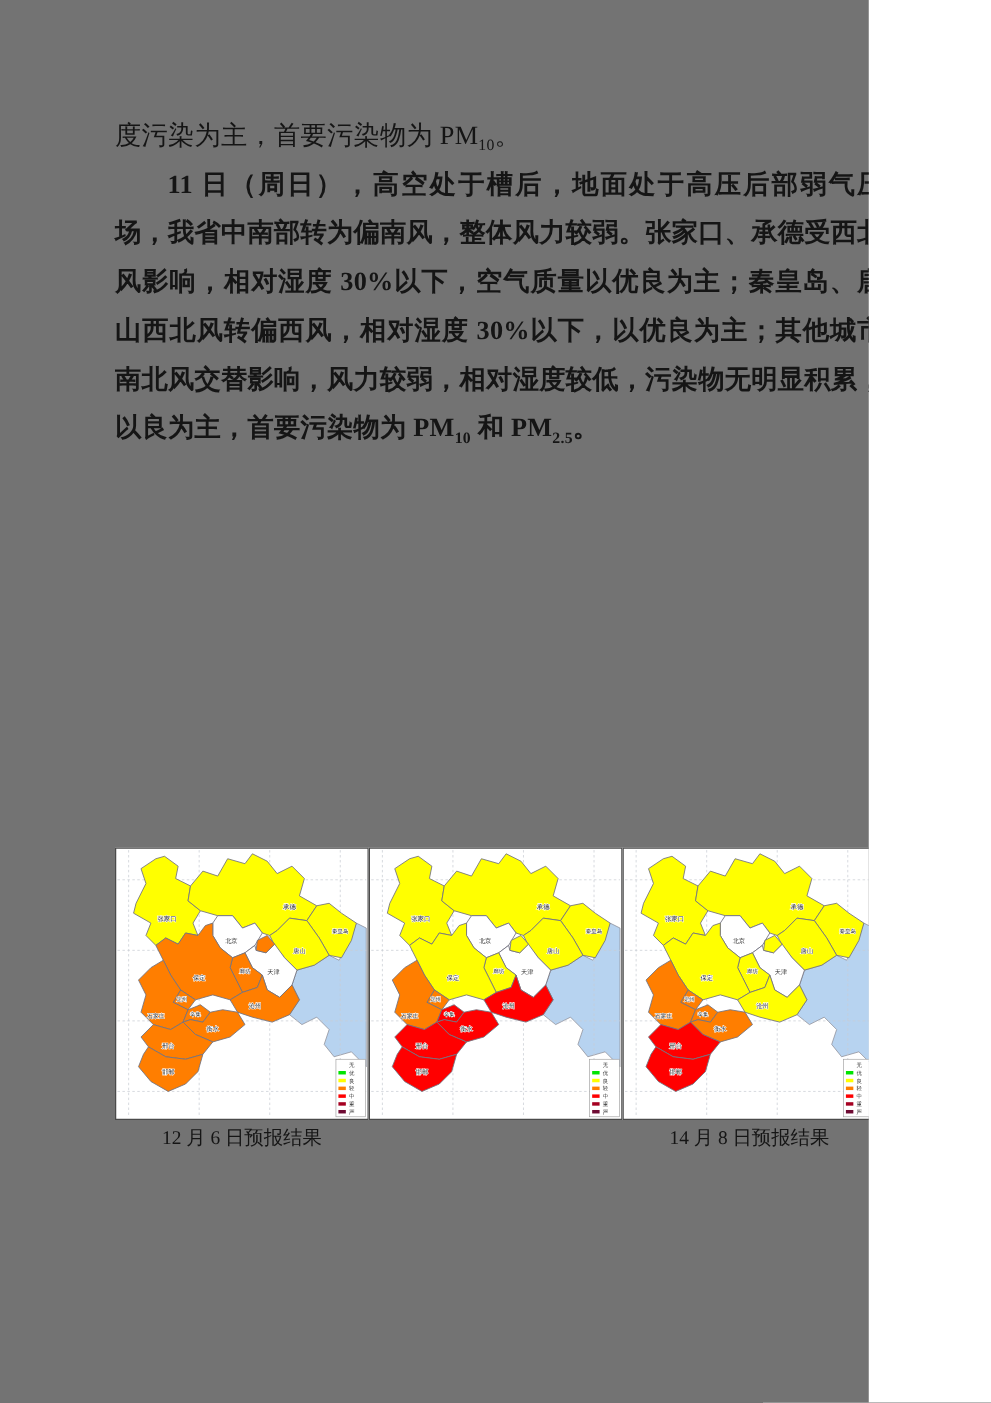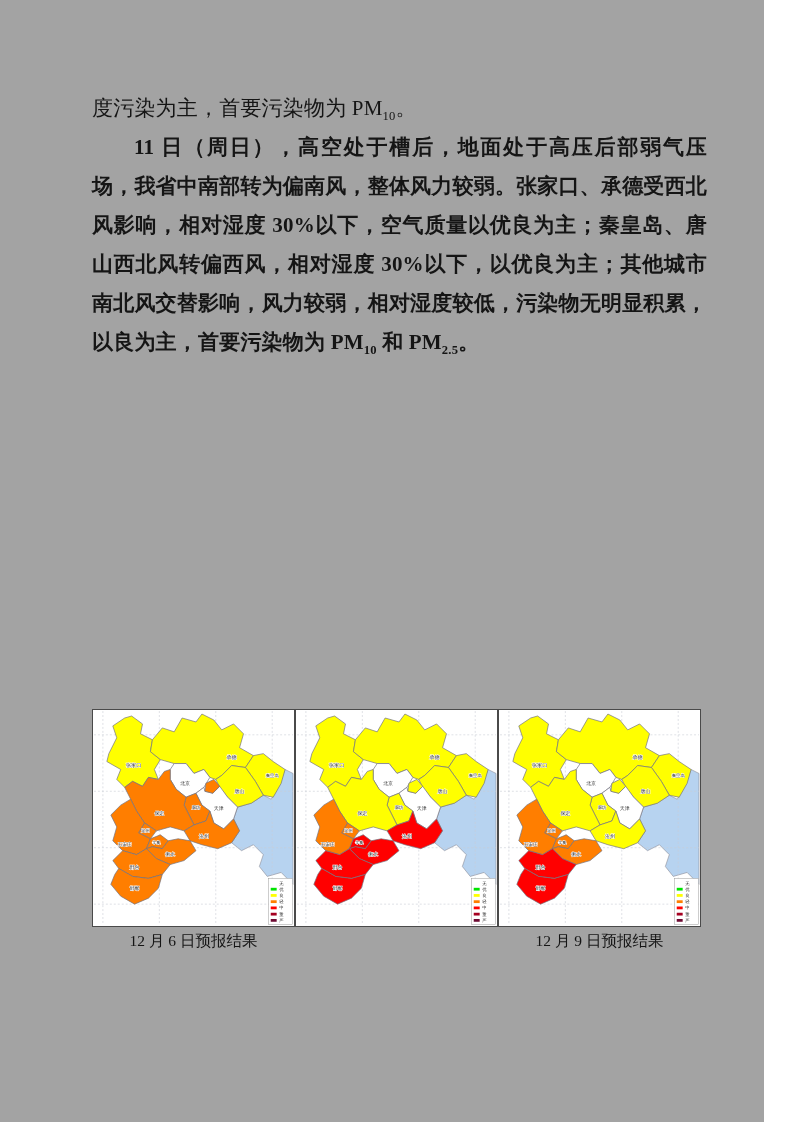--- a/index.html
+++ b/index.html
@@ -1,28 +1,28 @@
 <!DOCTYPE html>
 <html><head>
 <meta charset="utf-8">
 <style>
   html,body{margin:0;padding:0;}
   body{
     width:793px;height:1122px;position:relative;background:#ffffff;
     font-family:"Liberation Serif","DejaVu Serif",serif;
   }
-  .page{position:absolute;left:0;top:0;width:764px;height:1122px;background:#a3a3a3;overflow:hidden;}
+  .page{position:absolute;left:0;top:0;width:695px;height:1122px;background:#737373;overflow:hidden;}
   .content{position:absolute;left:92px;top:89px;width:615px;}
   .para{
     font-size:21px;line-height:39px;color:#151515;margin:0;
     text-align:justify;letter-spacing:0.2px;
   }
   .para.indent{text-indent:2em;font-weight:bold;}
   .para sub{font-size:60%;line-height:0;}
-  .figure-row{position:absolute;left:92px;top:709px;display:flex;}
+  .figure-row{position:absolute;left:92px;top:678px;display:flex;}
   .map-panel{width:203px;}
   .map-panel svg{
     display:block;width:203px;height:218px;background:#ffffff;
     border:1px solid #4a4a4a;box-sizing:border-box;
   }
   .map-caption{
     text-align:center;font-size:15.5px;color:#151515;margin-top:4px;
     font-family:"Liberation Serif","DejaVu Serif",serif;
   }
   svg text{
@@ -215,16 +215,16 @@
             <rect x="179.5" y="192.1" width="6" height="2.8" fill="#FF7E00" stroke="none"></rect>
             <text x="188" y="195.1" font-size="4.4" text-anchor="start">轻</text>
             <rect x="179.5" y="198.39999999999998" width="6" height="2.8" fill="#FF0000" stroke="none"></rect>
             <text x="188" y="201.39999999999998" font-size="4.4" text-anchor="start">中</text>
             <rect x="179.5" y="204.7" width="6" height="2.8" fill="#A50021" stroke="none"></rect>
             <text x="188" y="207.7" font-size="4.4" text-anchor="start">重</text>
             <rect x="179.5" y="211" width="6" height="2.8" fill="#6E0B33" stroke="none"></rect>
             <text x="188" y="214" font-size="4.4" text-anchor="start">严</text>
           </g>
         </svg>
-        <div class="map-caption">12 月 9 日预报结果</div>
+        <div class="map-caption">14 月 8 日预报结果</div>
       </div>
     </div>
 </div>
 
 </body></html>

